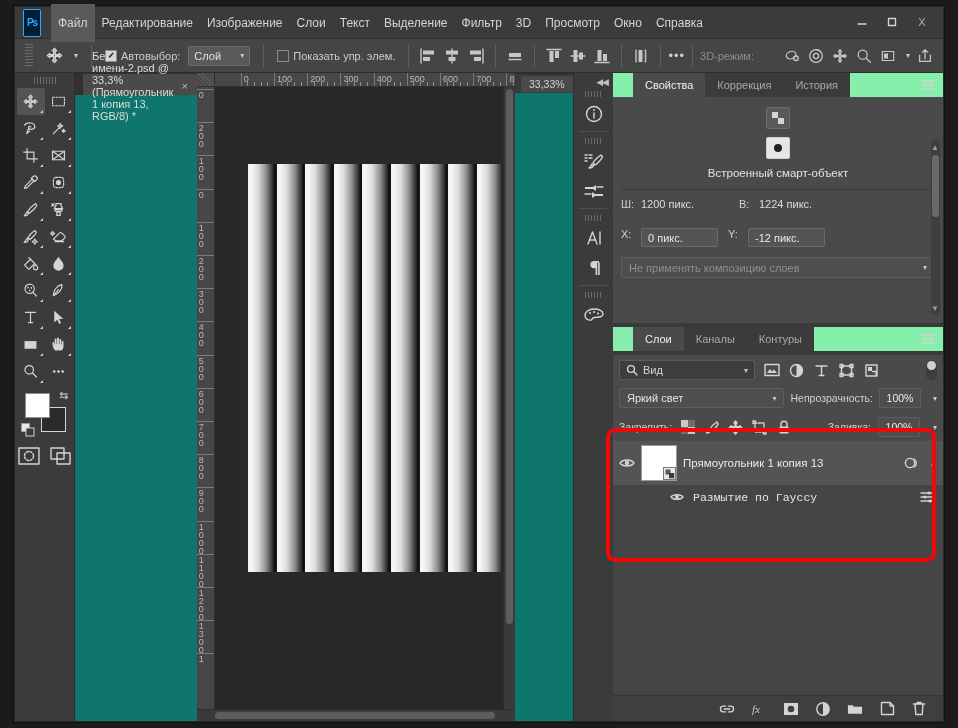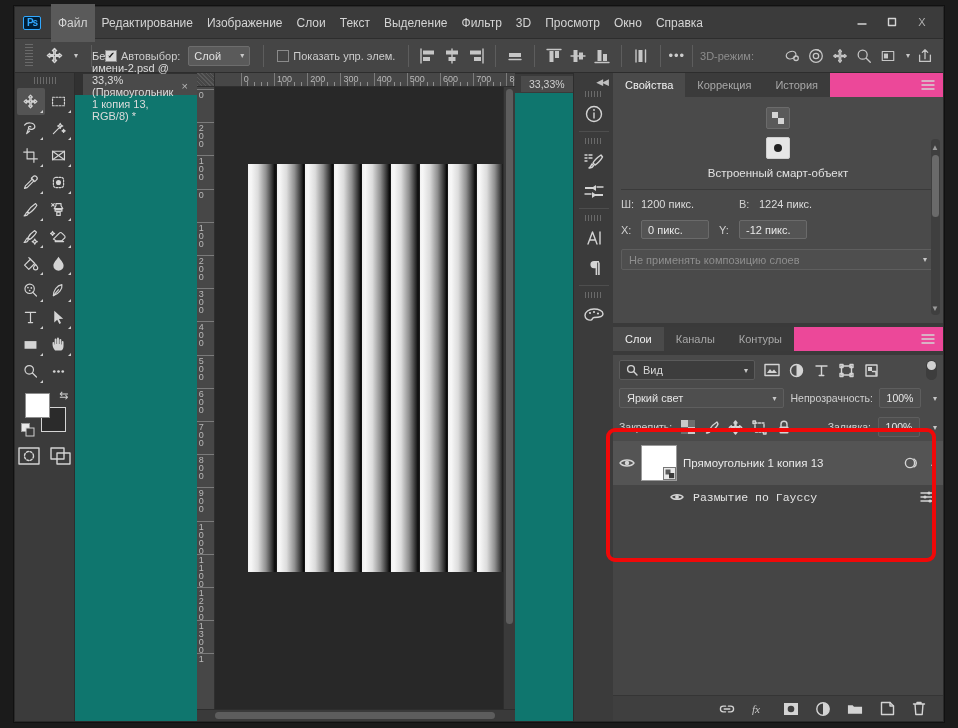--- a/index.html
+++ b/index.html
@@ -20,21 +20,21 @@
     box-shadow: 0 0 0 1px #111;
   }
 
   
   .menubar {
     height:32px; background:#3b3b3b; display:flex; align-items:center;
     padding-left:8px; flex:0 0 32px; position:relative;
     border-bottom:1px solid #2d2d2d;
   }
   .ps-logo {
-    width:18px;height:14px;background:#001e36;color:#31a8ff;
+    width:18px;height:28px;background:#001e36;color:#31a8ff;
     font-size:10px;font-weight:bold;display:flex;align-items:center;justify-content:center;
     border:1px solid #31a8ff; border-radius:2px; margin-right:10px; letter-spacing:-1px;
   }
   .menu-item {
     padding:12px 7px; font-size:12px; color:#d4d4d4; white-space:nowrap; cursor:default;
   }
   .menu-item.active { background:#5a5a5a; }
   .wincontrols { position:absolute; right:6px; top:4px; display:flex; }
   .wc {
     width:30px;height:22px;display:flex;align-items:center;justify-content:center;
@@ -138,37 +138,37 @@
   
   .iconstrip{width:40px;flex:0 0 40px;background:#3b3b3b;border-left:1px solid #2d2d2d;
              display:flex;flex-direction:column;align-items:center;padding-top:3px;}
   .is-grip{width:18px;height:6px;background:repeating-linear-gradient(to right,#6a6a6a 0 1px,transparent 1px 3px);margin:4px 0 2px;}
   .is-btn{width:30px;height:30px;display:flex;align-items:center;justify-content:center;}
   .is-sep{width:30px;height:1px;background:#4e4e4e;margin:2px 0;}
   .strip-collapse{align-self:flex-end;color:#c0c0c0;font-size:9px;margin:1px 5px 0 0;letter-spacing:-1px;}
 
   
   .rightpanels{width:330px;flex:0 0 330px;background:#3a3a3a;display:flex;flex-direction:column;}
-  .paneltabs{height:24px;background:#ec4899;display:flex;align-items:stretch;flex:0 0 24px;position:relative;}
+  .paneltabs{height:24px;background:#86efac;display:flex;align-items:stretch;flex:0 0 24px;position:relative;padding-left:20px;}
   .ptab{padding:0 12px;display:flex;align-items:center;font-size:11px;color:#a8a8a8;background:#3b3b3b;}
   .ptab.active{background:#4a4a4a;color:#f0f0f0;}
   .pmenu{position:absolute;right:8px;top:6px;color:#c5c5c5;}
   .panelbody{background:#4a4a4a;padding:6px 8px;position:relative;}
 
   .props-head{display:flex;align-items:center;gap:8px;padding:4px 2px 8px;flex-direction:column;}
   .sq-btn{width:24px;height:22px;background:#5a5a5a;border:1px solid #6b6b6b;border-radius:2px;
           display:flex;align-items:center;justify-content:center;}
   .sq-btn.light{background:#e6e6e6;border-color:#cfcfcf;}
   .props-title{font-size:11.5px;color:#e2e2e2;}
   .hr{height:1px;background:#3a3a3a;margin:2px 0 8px;}
   .fieldrow{display:flex;align-items:center;gap:6px;margin-bottom:10px;}
   .flabel{font-size:11px;color:#cfcfcf;width:14px;}
   .fval{font-size:11px;color:#dcdcdc;width:92px;}
-  .finput{background:#545454;border:1px solid #6a6a6a;border-radius:2px;height:19px;width:68px;
-          display:flex;align-items:center;padding:0 6px;font-size:11px;color:#e8e8e8;}
+  .finput{background:#545454;border:1px solid #6a6a6a;border-radius:2px;height:19px;width:77px;
+          display:flex;align-items:center;padding:0 6px;font-size:11px;color:#e8e8e8;margin-top:8px;}
   .psb-name{font-size:11px;color:#d3d3d3;margin:2px 0 8px;}
   .p-select{background:#4e4e4e;border:1px solid #5e5e5e;border-radius:2px;height:21px;
             display:flex;align-items:center;justify-content:space-between;padding:0 7px;
             font-size:11px;color:#8e8e8e;margin-bottom:14px;}
   .p-button{background:#5a5a5a;border:1px solid #6d6d6d;border-radius:2px;height:23px;
             display:flex;align-items:center;justify-content:center;font-size:11px;color:#eaeaea;
             width:210px;margin:0 auto 10px;}
   .pscroll{position:absolute;right:3px;top:42px;bottom:8px;width:9px;background:#3f3f3f;border-radius:4px;}
   .pscroll .ptr{position:absolute;left:1px;right:1px;top:16px;height:62px;background:#6a6a6a;border-radius:4px;}
   .parrow{position:absolute;right:4px;color:#9b9b9b;font-size:8px;}

